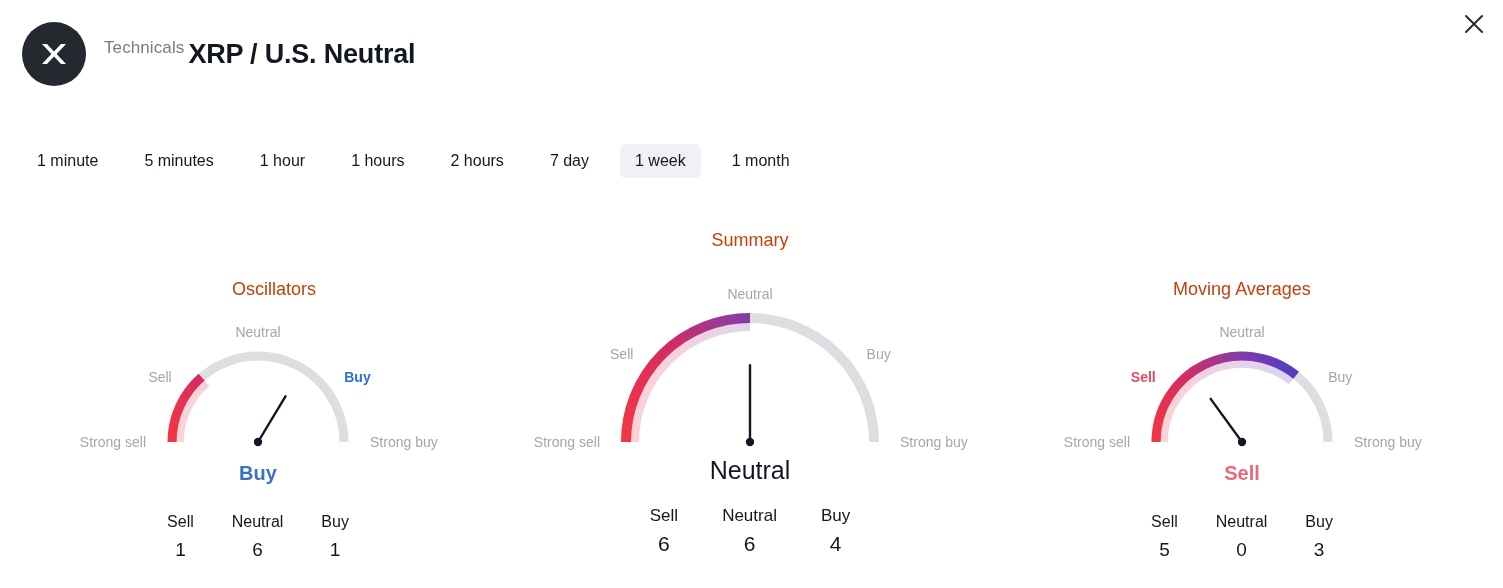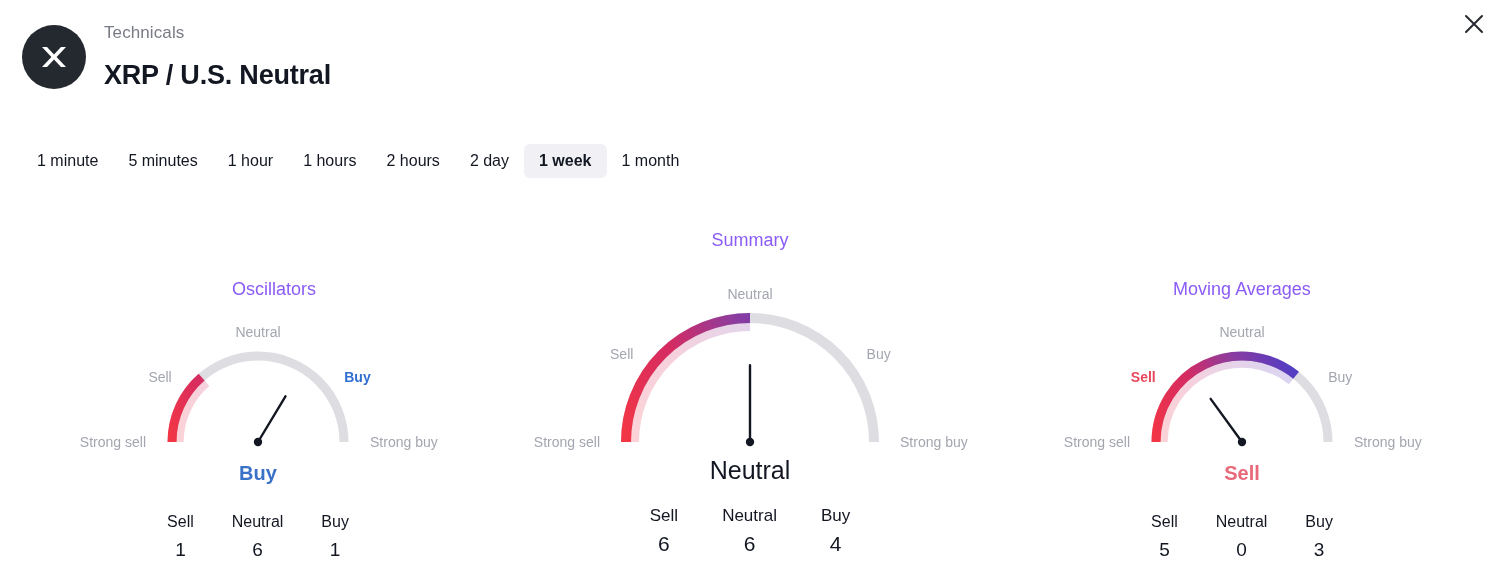--- a/index.html
+++ b/index.html
@@ -13,46 +13,46 @@
   .widget { position: relative; width: 1503px; height: 588px; background:#fff; }
 
   
   .header { position: absolute; left: 22px; top: 22px; display: flex; align-items: center; gap: 18px; }
   .logo {
     width: 64px; height: 64px; border-radius: 50%;
     background: #23292E; display: flex; align-items: center; justify-content: center;
     flex: 0 0 auto;
   }
   .logo svg { display:block; }
-  .titles { display: flex; flex-direction: column; justify-content: center; gap: 14px; }
+  .titles { display: flex; flex-direction: row; justify-content: center; gap: 4px; }
   .eyebrow { font-size: 17px; color: #787B86; line-height: 22px; letter-spacing: .1px; }
   .pair-title { font-size: 27px; font-weight: 700; color: #131722; line-height: 34px; letter-spacing: -.2px; }
 
   .close-btn {
     position: absolute; right: 14px; top: 9px;
     width: 30px; height: 30px; border: none; background: transparent;
     cursor: pointer; padding: 0;
     display: flex; align-items: center; justify-content: center;
   }
   .close-btn svg { display: block; }
 
   
-  .tabs { position: absolute; left: 22px; top: 144px; display: flex; align-items: center; gap: 0px; }
+  .tabs { position: absolute; left: 22px; top: 144px; display: flex; align-items: center; gap: 16px; }
   .tab {
     font-size: 16px; color: #131722; line-height: 20px;
     padding: 7px 15px; border-radius: 6px; background: transparent;
     border: none; cursor: pointer; white-space: nowrap;
     font-family: "Liberation Sans", sans-serif;
   }
-  .tab.active { background: #F0F0F5; font-weight: 700; }
+  .tab.active { background: #F0F0F5; font-weight: 400; }
 
   
   .gauges { position: absolute; left: 0; top: 200px; width: 1503px; height: 388px; }
   .gauge-block { position: absolute; text-align: center; }
-  .gauge-title { font-size: 18px; color: #8b5cf6; line-height: 24px; font-weight: 400; }
+  .gauge-title { font-size: 18px; color: #c2410c; line-height: 24px; font-weight: 400; }
 
   .gauge-wrap { position: relative; }
   .gauge-wrap svg { display: block; overflow: visible; }
 
   .arc-label {
     position: absolute; font-size: 14px; color: #A3A6AF;
     white-space: nowrap; line-height: 18px;
   }
   .arc-label.hl-buy { color: #2F6FD4; font-weight: 700; }
   .arc-label.hl-sell { color: #E8485C; font-weight: 700; }
@@ -93,21 +93,21 @@
       </svg>
     </span>
   </button>
 
   <div class="tabs" id="tabs-host">
       <button class="tab">1 minute</button>
       <button class="tab">5 minutes</button>
       <button class="tab">1 hour</button>
       <button class="tab">1 hours</button>
       <button class="tab">2 hours</button>
-      <button class="tab">2 day</button>
+      <button class="tab">7 day</button>
       <button class="tab active">1 week</button>
       <button class="tab">1 month</button>
     </div>
 
   <div class="gauges" id="gauges-host">
       <div class="gauge-block" style="left: 58px; top: 0px; width: 400px;">
         <div class="gauge-title" style="position: absolute; left: 16px; width: 400px; top: 77px;">Oscillators</div>
         <div class="gauge-wrap" style="position: absolute; left: 0px; top: 0px; width: 400px; height: 300px;">
           <svg width="400" height="300" viewBox="0 0 400 300">
             <defs>

